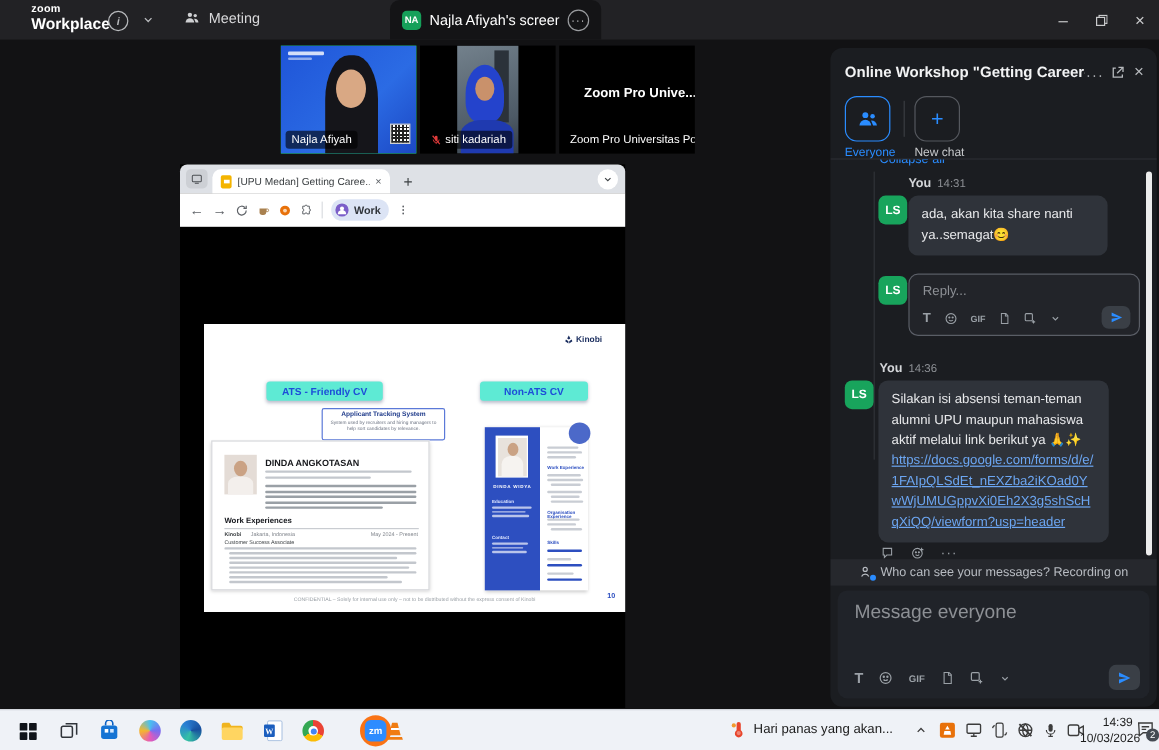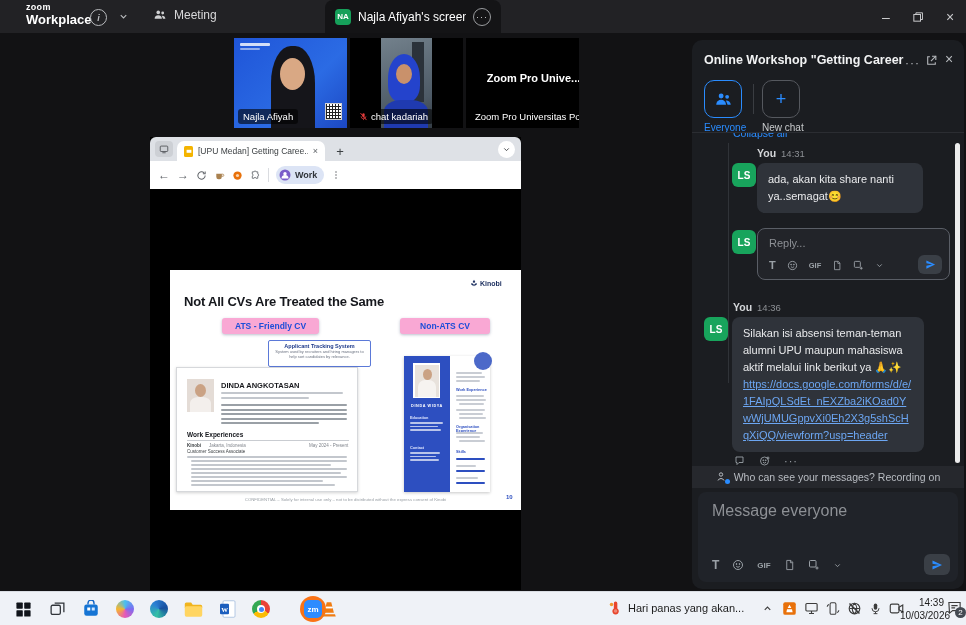--- a/index.html
+++ b/index.html
@@ -43,21 +43,21 @@
   .navg{color:#5f6368;font-size:12px;}
   #omnibox{flex:1;height:19px;background:#eef1f3;border-radius:10px;display:flex;align-items:center;
            gap:5px;padding:0 8px;box-sizing:border-box;}
   #omnibox .url{font-size:9.5px;color:#202124;white-space:nowrap;overflow:hidden;flex:1;}
   #work-pill{height:18px;background:#dce4f5;border-radius:9px;display:flex;align-items:center;gap:4px;
              padding:0 7px 0 3px;font-size:9px;color:#30343a;font-weight:bold;}
 
   
   #slide{left:170px;top:270px;width:351px;height:240px;background:#fff;overflow:hidden;}
   #slide-title{left:14px;top:24px;font-size:13px;font-weight:bold;color:#15171c;letter-spacing:-.2px;}
-  .pill{height:16px;background:#f9a8d4;border-radius:3px;box-shadow:0 1px 3px rgba(60,70,110,.35);
+  .pill{height:16px;background:#5eead4;border-radius:3px;box-shadow:0 1px 3px rgba(60,70,110,.35);
         display:flex;align-items:center;justify-content:center;font-size:8.5px;font-weight:bold;color:#1d4ed8;}
   #ats-box{left:98px;top:70px;width:103px;height:27px;background:#fff;border:1px solid #5b79d8;border-radius:2px;
            text-align:center;padding-top:2px;box-sizing:border-box;}
   #ats-box .h{font-size:5.5px;font-weight:bold;color:#1e3a8a;}
   #ats-box .b{font-size:4px;color:#6b7280;line-height:1.25;padding:0 4px;}
   .bar{background:#c3c7cd;height:2px;border-radius:1px;}
   .bar.d{background:#9aa0a6;}
   #cv-left{left:6px;top:97px;width:182px;height:125px;background:#fff;border:1px solid #d6d8db;
            box-shadow:0 1px 3px rgba(0,0,0,.18);box-sizing:border-box;}
   #cv-left .name{position:absolute;left:44px;top:13px;font-size:7.5px;font-weight:bold;color:#17181c;}
@@ -169,21 +169,21 @@
     <div class="head" style="left:46px;top:26px;width:16px;height:20px;background:#c9916b;"></div>
     <div class="torso" style="left:34px;top:62px;width:44px;height:28px;background:#1f3ab0;"></div>
     <div class="vlabel">
       <span class="ico">
         <svg width="9" height="9" viewBox="0 0 24 24">
             <path fill="#e23b3b" d="M12 14.5a3 3 0 0 0 3-3V6a3 3 0 0 0-6 0v5.5a3 3 0 0 0 3 3z"></path>
             <path stroke="#e23b3b" stroke-width="2" fill="none" d="M5.5 11.5a6.5 6.5 0 0 0 13 0M12 18v3.5"></path>
             <line x1="4" y1="3" x2="20" y2="21.5" stroke="#e23b3b" stroke-width="2.6"></line>
           </svg>
       </span>
-      <span>chat kadariah</span>
+      <span>siti kadariah</span>
     </div>
   </div>
 
   <div class="abs vtile" style="left:466px;">
     <div class="abs" style="left:0;top:34px;width:135px;height:16px;color:#fff;font-size:11px;font-weight:bold;text-align:center;white-space:nowrap;">Zoom  Pro  Unive...</div>
     <div class="vlabel">
       <span>Zoom Pro Universitas Po...</span>
     </div>
   </div>
 
@@ -258,21 +258,20 @@
     </div>
   </div>
 
   <div id="slide" class="abs">
     <div class="abs kinobi" style="left:300px;top:9px;">
       <svg width="8" height="8" viewBox="0 0 24 24" fill="#1a2d5e">
           <path d="M12 2l4 7-4 3-4-3zM5 12l6 4v6l-8-6zM19 12l-6 4v6l8-6z"></path>
         </svg>
       <span>Kinobi</span>
     </div>
-    <div id="slide-title" class="abs">Not All CVs Are Treated the Same</div>
     <div class="abs pill" style="left:52px;top:48px;width:97px;">ATS - Friendly CV</div>
     <div class="abs pill" style="left:230px;top:48px;width:90px;">Non-ATS CV</div>
     <div id="ats-box" class="abs">
       <div class="h">Applicant Tracking System</div>
       <div class="b">System used by recruiters and hiring managers to help sort candidates by relevance.</div>
     </div>
 
     <div id="cv-left" class="abs">
       <div id="cvl-photo">
         <div class="head" style="left:8px;top:5px;width:11px;height:13px;background:#caa284;"></div>

